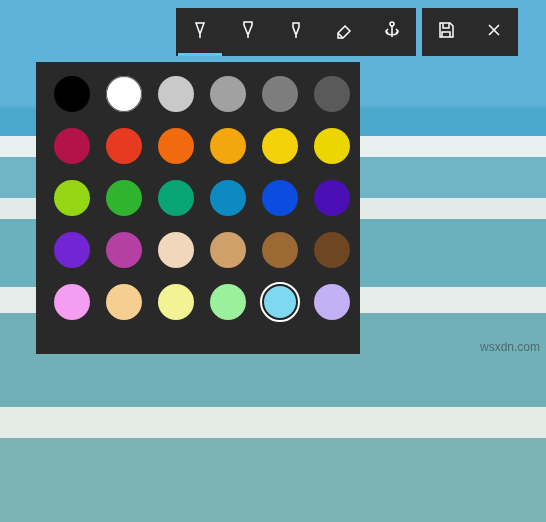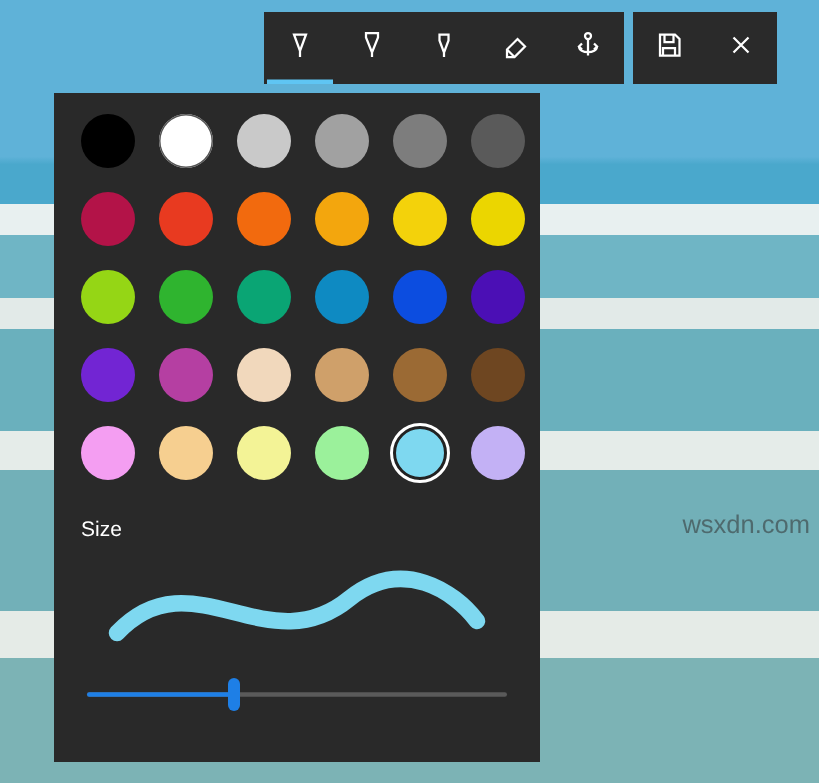--- a/index.html
+++ b/index.html
@@ -19,21 +19,21 @@
       #6ab0bd 42%, #6ab0bd 55%,
       #e5ece9 55%, #e5ece9 60%,
       #72b0b8 60%, #72b0b8 78%,
       #e5ebe7 78%, #e5ebe7 84%,
       #7cb3b5 84%, #7cb3b5 100%);
   }
   .watermark {
     position: absolute;
     right: 6px;
     top: 340px;
-    font-size: 17px;
+    font-size: 12px;
     color: rgba(50,50,50,0.55);
     font-family: Arial, sans-serif;
   }
   .toolbar {
     position: absolute;
     top: 8px;
     left: 176px;
     display: flex;
     gap: 6px;
     height: 48px;
@@ -217,26 +217,13 @@
       <div class="swatch-row">
         <div class="swatch" style="background: rgb(244, 158, 242);"></div>
         <div class="swatch" style="background: rgb(246, 207, 144);"></div>
         <div class="swatch" style="background: rgb(243, 243, 150);"></div>
         <div class="swatch" style="background: rgb(155, 241, 155);"></div>
         <div class="swatch selected" style="background: rgb(126, 216, 240);"></div>
         <div class="swatch" style="background: rgb(195, 177, 245);"></div>
       </div>
     </div>
 
-  <div class="size-section">
-    <div class="section-label">Size</div>
-    <div class="stroke-preview">
-      <svg width="260" height="60" viewBox="0 0 260 60">
-        <path id="preview-path" d="M 10 48 C 60 -5, 110 70, 165 25 C 200 -3, 235 20, 250 40" stroke-width="11" stroke-linecap="round" fill="none" stroke="#7ed8f0"></path>
-      </svg>
-    </div>
-    <div class="slider-wrap">
-      <div class="slider-track"></div>
-      <div class="slider-fill" id="slider-fill" style="width: 35%;"></div>
-      <div class="slider-thumb" id="slider-thumb" style="left: 35%;"></div>
-    </div>
-  </div>
 </div>
 
 </body></html>

